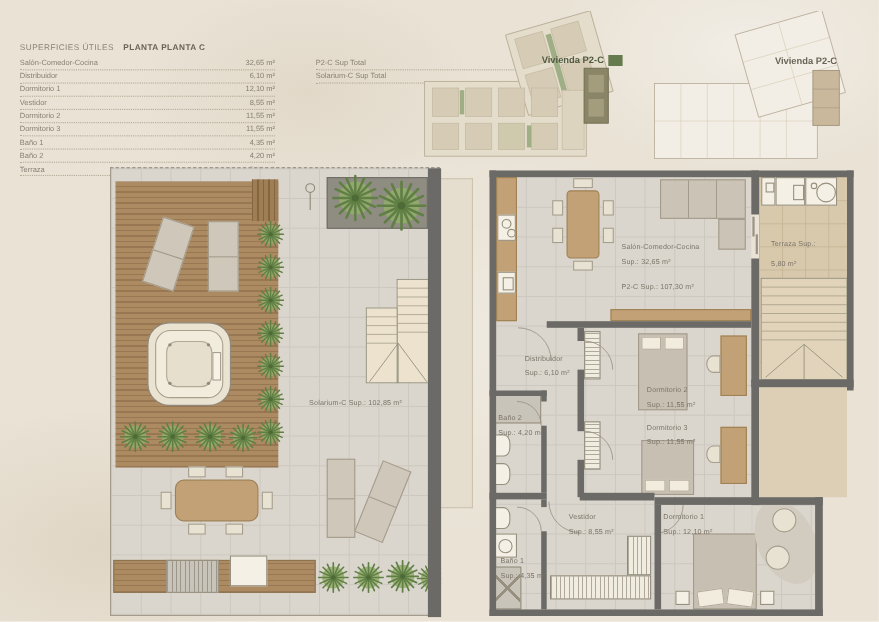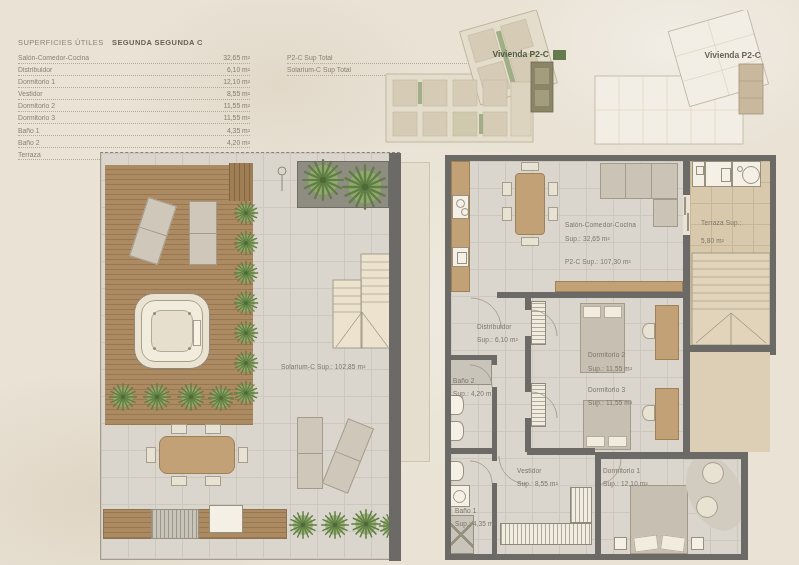--- a/index.html
+++ b/index.html
@@ -75,21 +75,21 @@
             <path d="M0,0 L-9,-4"></path>
             <path d="M0,0 L-4,-9"></path>
         </g>
         <circle r="1.6" fill="#4e6b37"></circle>
       </symbol>
     </defs>
   </svg>
 
   <div class="hdr-title">
     <span>SUPERFICIES ÚTILES</span>
-    <b>SEGUNDA SEGUNDA C</b>
+    <b>PLANTA PLANTA C</b>
   </div>
 
   <div class="atable">
     <div class="trow">
         <span>Salón-Comedor-Cocina</span>
         <span class="tvalue">32,65 m²</span>
       </div>
     <div class="trow">
         <span>Distribuidor</span>
         <span class="tvalue">6,10 m²</span>

